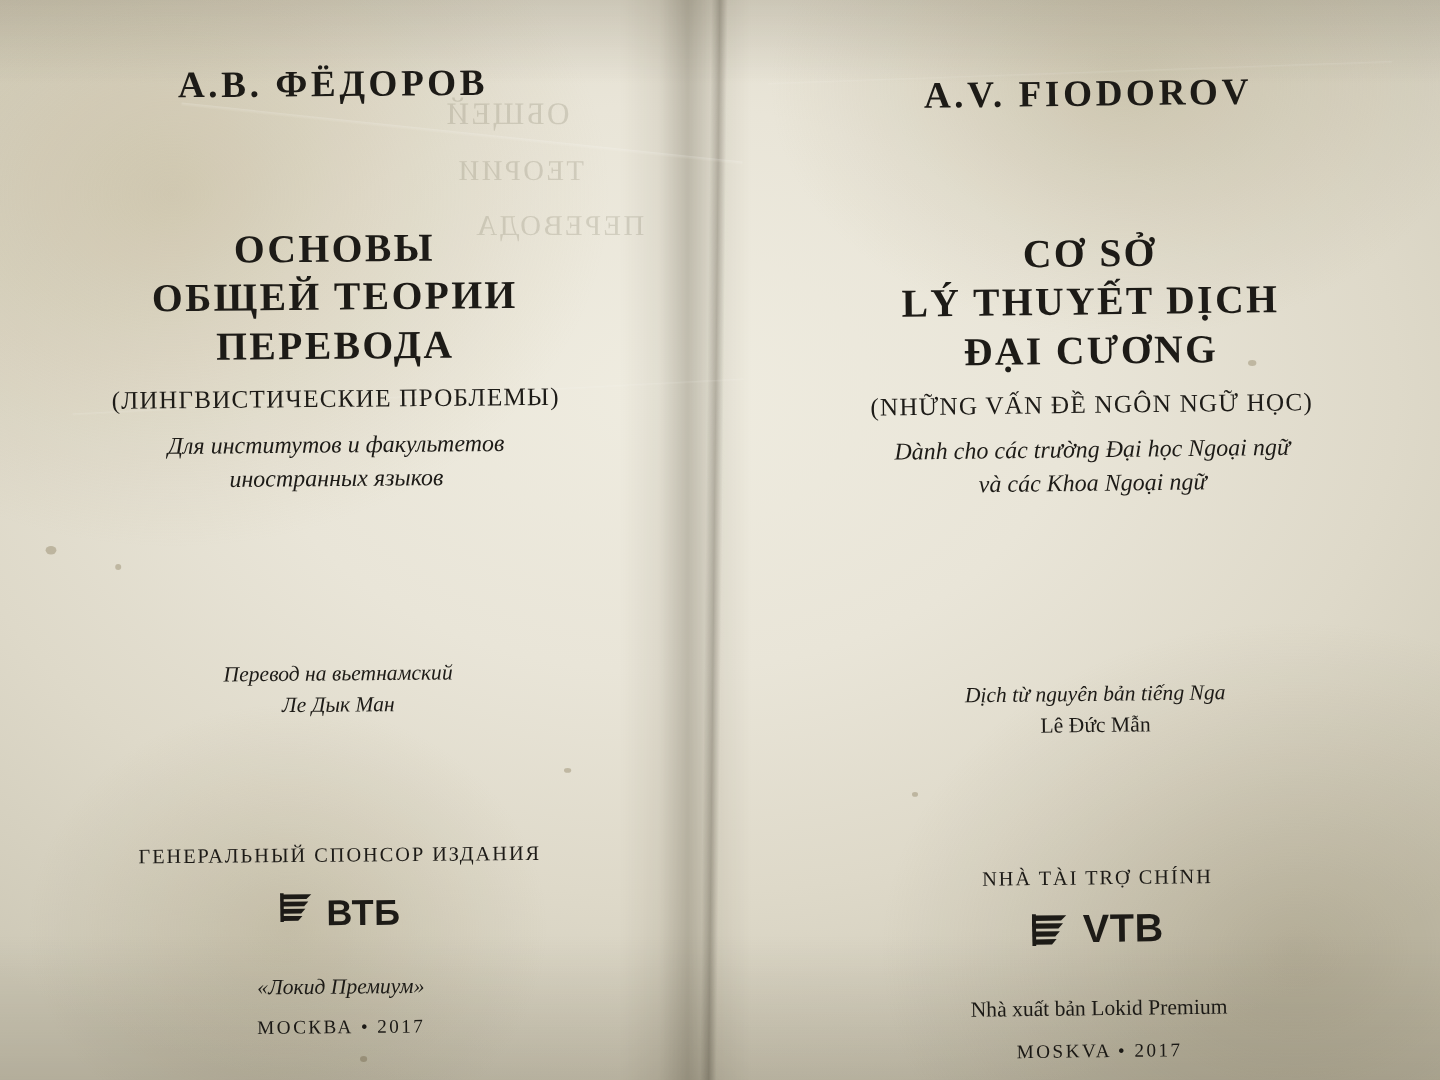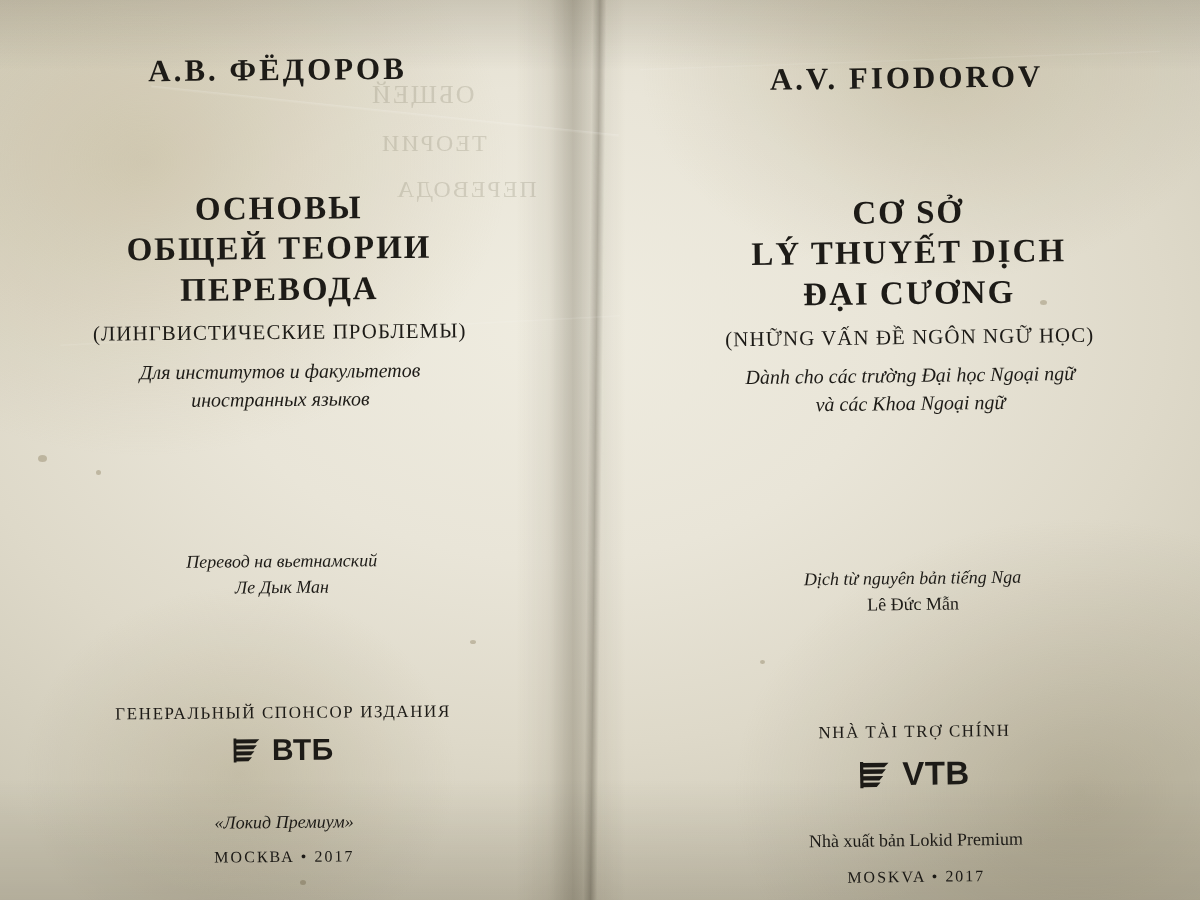--- a/index.html
+++ b/index.html
@@ -167,21 +167,21 @@
   }
   .logo-mark {
     display: inline-block;
     line-height: 0;
   }
   .logo-text {
     font-family: "Liberation Sans", sans-serif;
     font-weight: bold;
     letter-spacing: 0.5px;
   }
-  .logo-ru .logo-text { font-size: 30px; }
+  .logo-ru .logo-text { font-size: 30px; margin-top: 12px; }
   .logo-vi .logo-text { font-size: 33px; }
 
   
   .tilt-left  { transform: rotate(-0.5deg); transform-origin: 50% 40%; }
   .tilt-right { transform: rotate(-0.7deg); transform-origin: 50% 40%; }
 </style>
 </head>
 <body>
 
 <div id="page">

